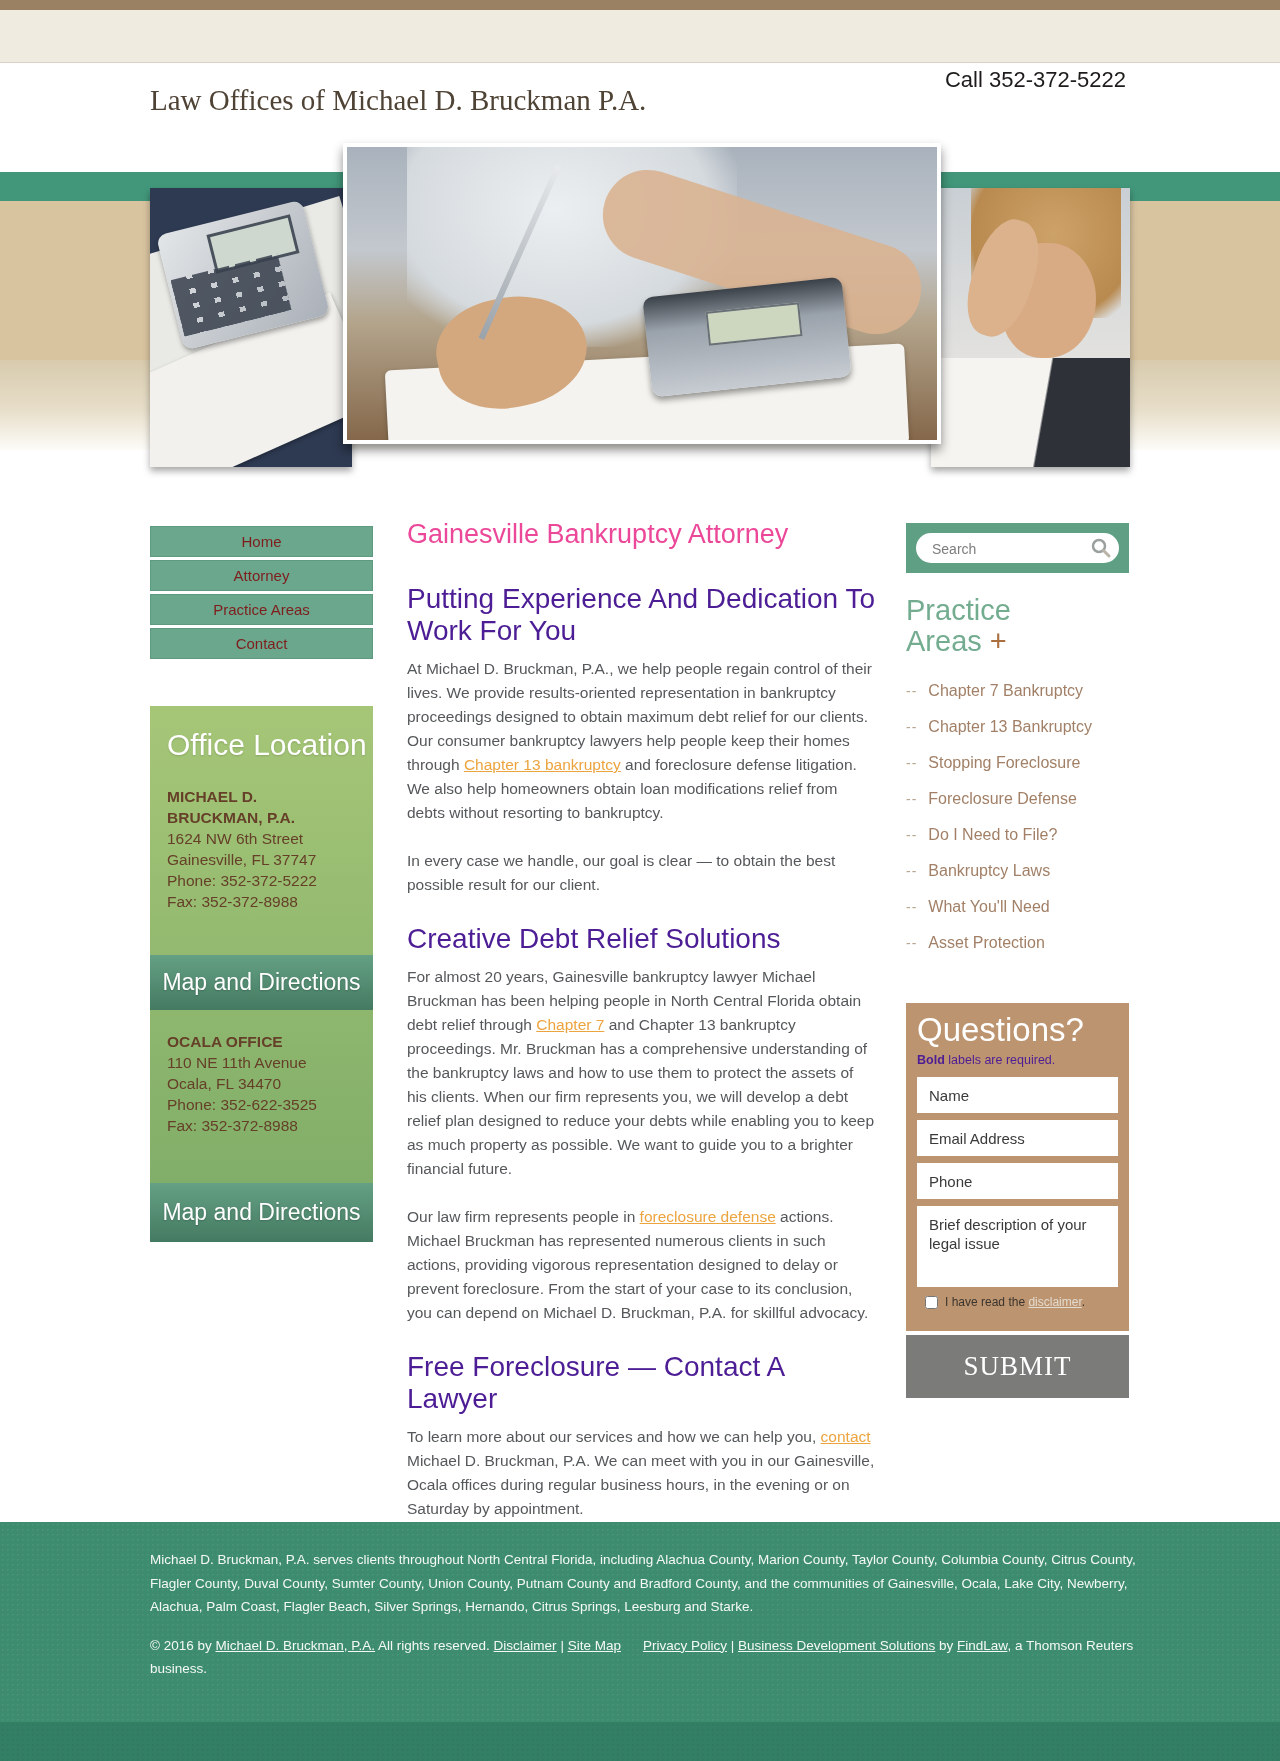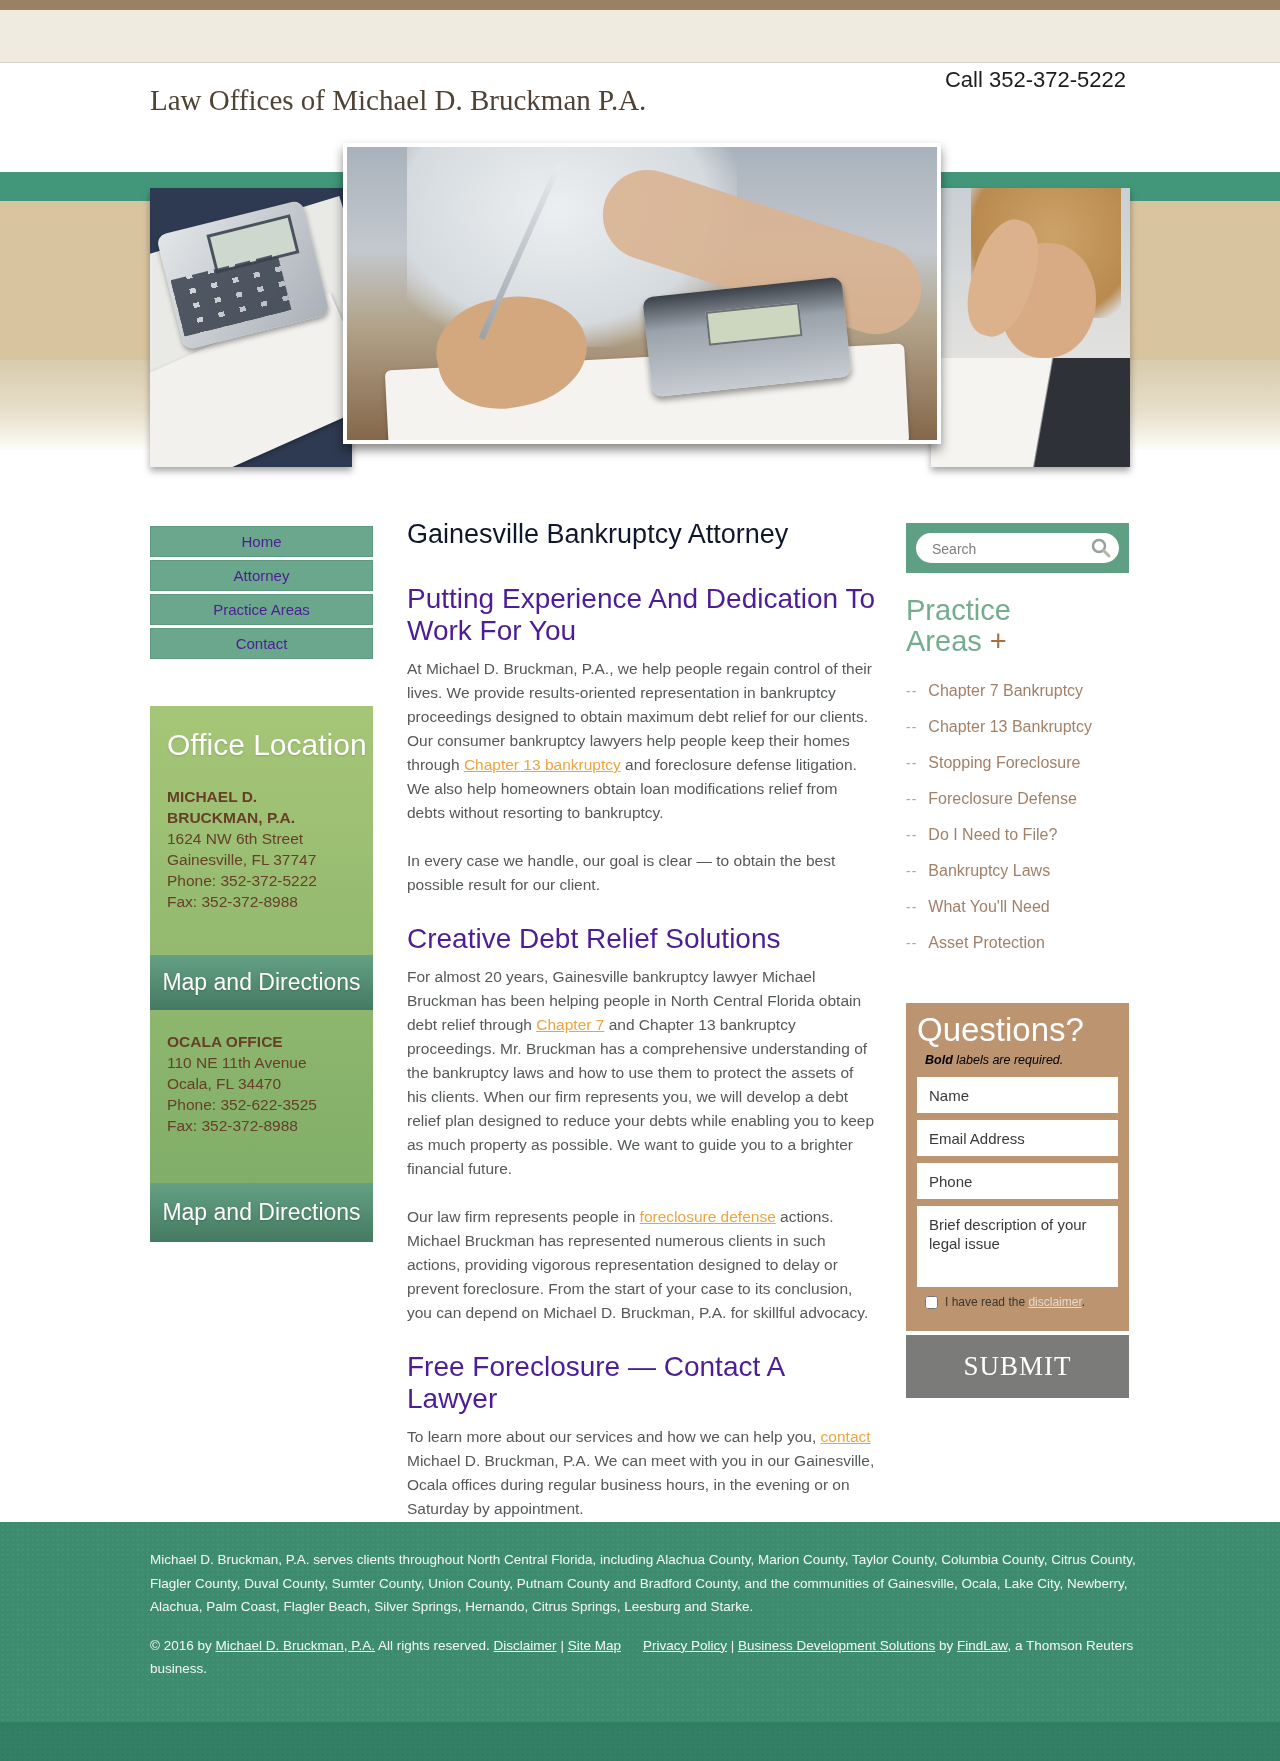--- a/index.html
+++ b/index.html
@@ -36,53 +36,53 @@
   .cp-calc-display{left:360px;top:160px;width:90px;height:30px;background:#cdd6bf;border:2px solid #6a7078;transform:rotate(-6deg);}
   .cp-papers{left:40px;top:210px;width:520px;height:100px;background:#f4f3ef;transform:rotate(-3deg);border-radius:6px;box-shadow:0 2px 5px rgba(0,0,0,.25);}
   
   .rp-hair{left:40px;top:-10px;width:150px;height:140px;background:radial-gradient(ellipse at 55% 40%,#cda268 0%,#b98a50 70%,transparent 85%);}
   .rp-face{left:70px;top:55px;width:95px;height:115px;background:#d8ab85;border-radius:48% 52% 55% 45%;}
   .rp-hand{left:42px;top:30px;width:60px;height:120px;background:#dcb28c;border-radius:45%;transform:rotate(18deg);}
   .rp-shirt{left:0px;top:170px;width:200px;height:110px;background:linear-gradient(100deg,#f5f4f1 55%,#2e3138 56%);}
 
   
   .nav-col{position:absolute;top:526px;left:150px;width:223px;}
-  .nav-item{box-sizing:border-box;height:31px;margin-bottom:3px;background:#6aa78c;border:1px solid #5d9a7f;color:#4c1d95;font-size:15px;text-align:center;line-height:29px;cursor:pointer;}
+  .nav-item{box-sizing:border-box;height:31px;margin-bottom:3px;background:#6aa78c;border:1px solid #5d9a7f;color:#7f1d1d;font-size:15px;text-align:center;line-height:29px;cursor:pointer;}
   .office{position:absolute;top:706px;left:150px;width:223px;height:536px;background:linear-gradient(180deg,#a6c677 0%,#7cab67 100%);}
   .office-title{margin:0;padding:22px 0 0 17px;font-size:30px;font-weight:normal;color:#fff;text-shadow:0 1px 2px rgba(0,0,0,.15);}
   .addr{padding:24px 10px 0 17px;font-size:15.5px;line-height:21px;color:#653f28;}
   .addr .b{font-weight:bold;}
   .map-band{position:absolute;left:0;width:100%;background:linear-gradient(180deg,#64a084 0%,#447a61 100%);color:#fff;font-size:23px;text-align:center;cursor:pointer;text-shadow:0 1px 2px rgba(0,0,0,.2);}
   .map1{top:249px;height:55px;line-height:55px;}
   .map2{top:477px;height:59px;line-height:59px;}
   .addr2{position:absolute;top:325px;left:0;width:100%;}
 
   
   .main{position:absolute;top:519px;left:407px;width:468px;}
-  .page-title{margin:0 0 33px 0;font-size:27px;font-weight:normal;color:#0f172a;}
+  .page-title{margin:0 0 33px 0;font-size:27px;font-weight:normal;color:#ec4899;}
   .sec-h{margin:26px 0 10px 0;font-size:28px;font-weight:normal;color:#4c1d95;}
   .sec-h.first{margin-top:0;}
   .main p{margin:0 0 24px 0;font-size:15.5px;line-height:24px;color:#55585a;}
   .body-link{color:#eca43e;text-decoration:underline;cursor:pointer;}
   .fine{font-size:13px !important;margin-top:26px !important;}
 
   
   .searchbox{position:absolute;top:523px;left:906px;width:223px;height:50px;background:#5f9f84;}
   .search-pill{position:absolute;left:10px;top:10px;width:203px;height:30px;background:#fff;border-radius:15px;box-sizing:border-box;}
   .search-input{position:absolute;left:14px;top:5px;width:140px;height:20px;border:none;outline:none;background:transparent;font-size:14px;color:#444;font-family:"Liberation Sans",sans-serif;}
   .search-input::placeholder{color:#7d7d7d;opacity:1;}
   .search-icon{position:absolute;right:7px;top:4px;width:22px;height:22px;cursor:pointer;}
   .pa-head{position:absolute;top:595px;left:906px;font-size:29px;line-height:31px;color:#74ac90;}
   .pa-plus{color:#a96f3f;}
   .pa-list{position:absolute;top:681px;left:906px;width:230px;}
   .pa-item{display:block;margin-bottom:16px;font-size:16px;line-height:20px;color:#a28067;text-decoration:none;cursor:pointer;}
   .pa-dash{color:#b9a68f;font-size:14px;margin-right:11px;letter-spacing:1px;}
   .questions{position:absolute;top:1003px;left:906px;width:223px;height:328px;box-sizing:border-box;background:#bd9470;padding:6px 11px;}
   .q-title{margin:2px 0 4px 0;font-size:33px;font-weight:normal;color:#fff;}
-  .q-note{font-size:12.5px;color:#000000;margin:0 0 10px 8px;font-style:italic;}
+  .q-note{font-size:12.5px;color:#4c1d95;margin:0 0 10px 0;}
   .q-note .b{font-weight:bold;}
   .q-input{display:block;box-sizing:border-box;width:100%;height:36px;margin:0 0 7px 0;border:none;padding:0 8px 0 12px;background:#fff;font-size:15px;color:#333;font-family:"Liberation Sans",sans-serif;}
   .q-input::placeholder,.q-textarea::placeholder{color:#3a3a3a;opacity:1;}
   .q-textarea{display:block;box-sizing:border-box;width:100%;height:81px;margin:0 0 8px 0;border:none;padding:9px 8px 0 12px;background:#fff;font-size:15px;line-height:19px;color:#333;resize:none;font-family:"Liberation Sans",sans-serif;}
   .q-check-row{display:flex;align-items:center;font-size:12px;color:#3a342d;padding-left:8px;}
   .q-checkbox{width:13px;height:13px;margin:0 7px 0 0;}
   .q-disc-link{color:#e3dcd0;text-decoration:underline;cursor:pointer;}
   .submit-btn{position:absolute;top:1335px;left:906px;width:223px;height:63px;border:none;background:#7b7b79;color:#fff;font-family:"Liberation Serif",serif;font-size:27px;letter-spacing:1px;cursor:pointer;}
 
   

